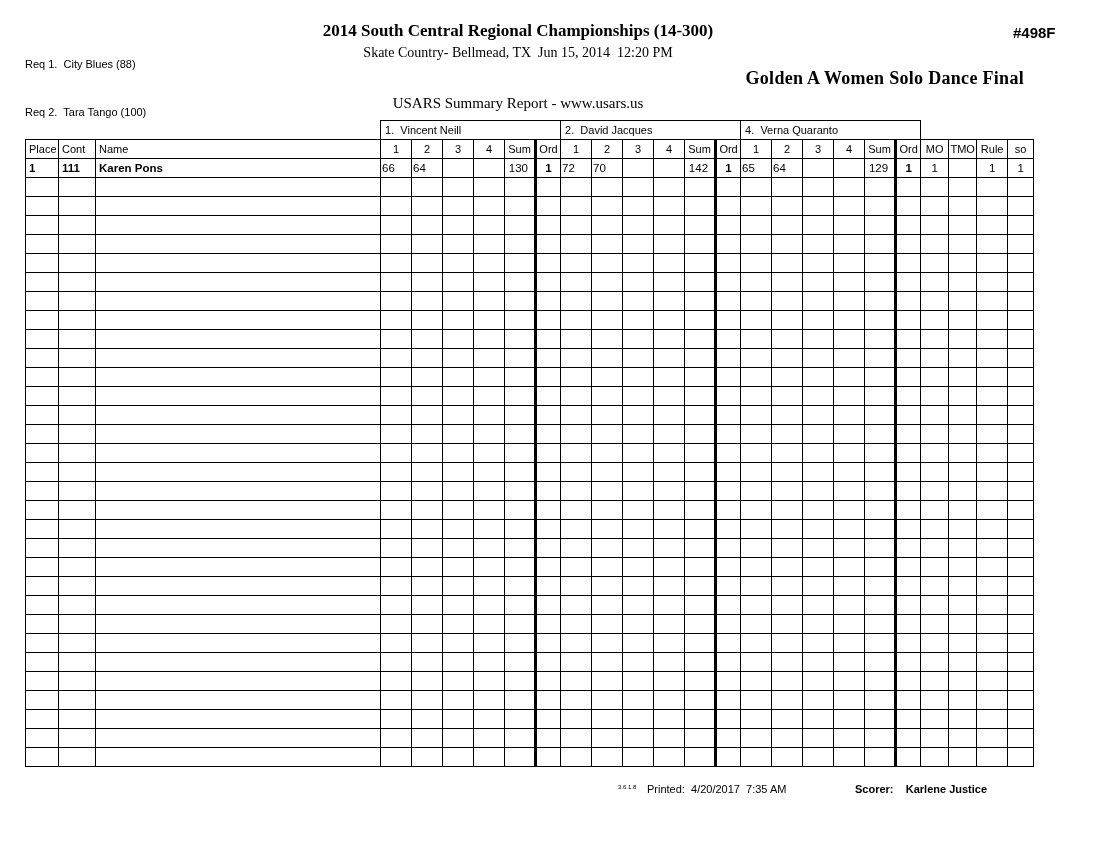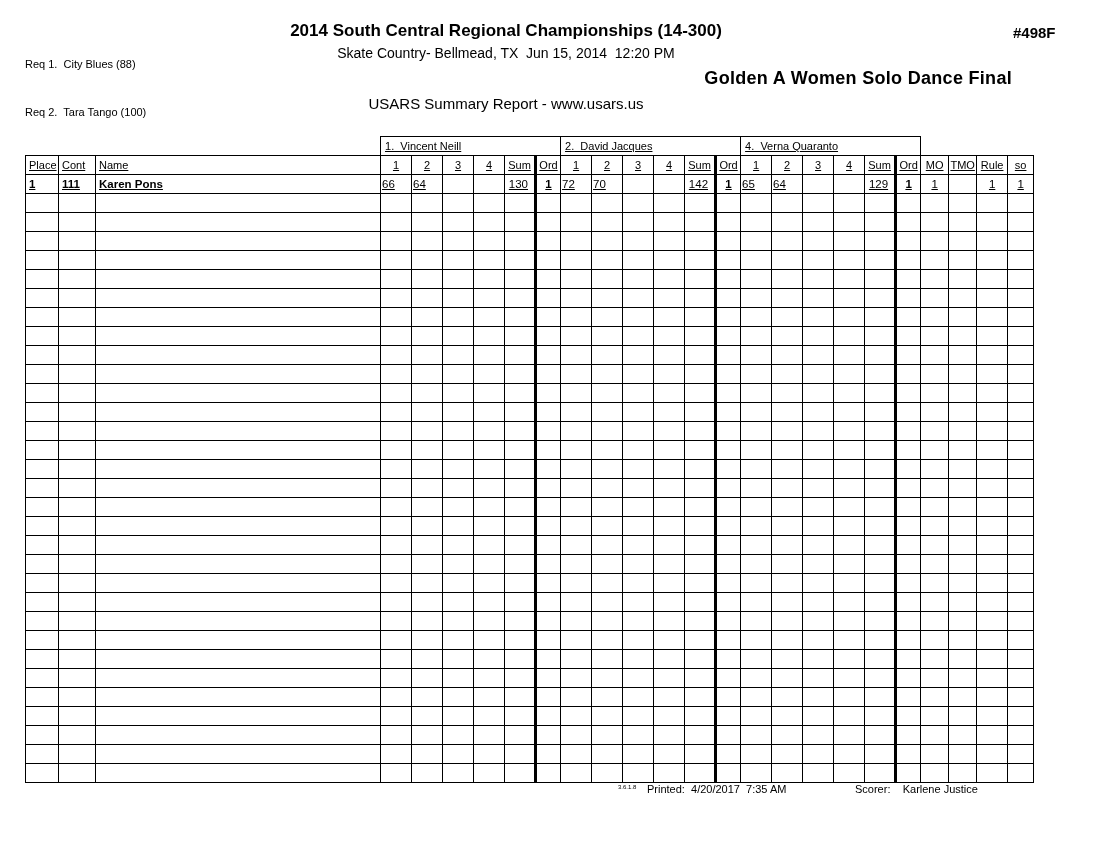--- a/index.html
+++ b/index.html
@@ -17,47 +17,47 @@
   .req-block {
     position: absolute;
     left: 25px;
     top: 24px;
     font-size: 11px;
     line-height: 16px;
     white-space: pre;
   }
   .header-center {
     position: absolute;
-    left: 0;
+    left: 12px;
     top: 21px;
     width: 1012px;
     text-align: center;
+    font-family: Liberation Serif, serif;
   }
   .title        { font-size: 17px; font-weight: bold; white-space: pre; }
   .venue-line   { font-size: 14px; margin-top: 4px; white-space: pre; }
   .event-title  { font-size: 18px; font-weight: bold; margin-top: 7px; letter-spacing: .3px; text-align: right; }
   .report-title { font-size: 15px; margin-top: 6px; }
   .doc-number {
     position: absolute;
     left: 1013px;
     top: 24px;
     font-size: 15px;
     font-weight: bold;
   }
 
   
   table.score-table {
     position: absolute;
     left: 25px;
-    top: 136px;
+    top: 120px;
     width: 1008px;
     border-collapse: collapse;
     table-layout: fixed;
     font-size: 11px;
-    text-decoration: underline;
   }
   .score-table td, .score-table th {
     border: 1px solid #000;
     height: 18px;
     padding: 0 1px;
     font-weight: normal;
     text-align: center;
     overflow: hidden;
     white-space: pre;
   }
@@ -89,20 +89,21 @@
     top: 783px;
     font-size: 11px;
     white-space: pre;
   }
   .footer-scorer {
     position: absolute;
     left: 855px;
     top: 783px;
     font-size: 11px;
     white-space: pre;
+    font-weight: bold;
   }
 </style>
 </head>
 <body>
 
 <div class="page">
 
   <div class="req-block">
     <div>Req 1.  City Blues (88)</div>
     <div>Req 2.  Tara Tango (100)</div>

